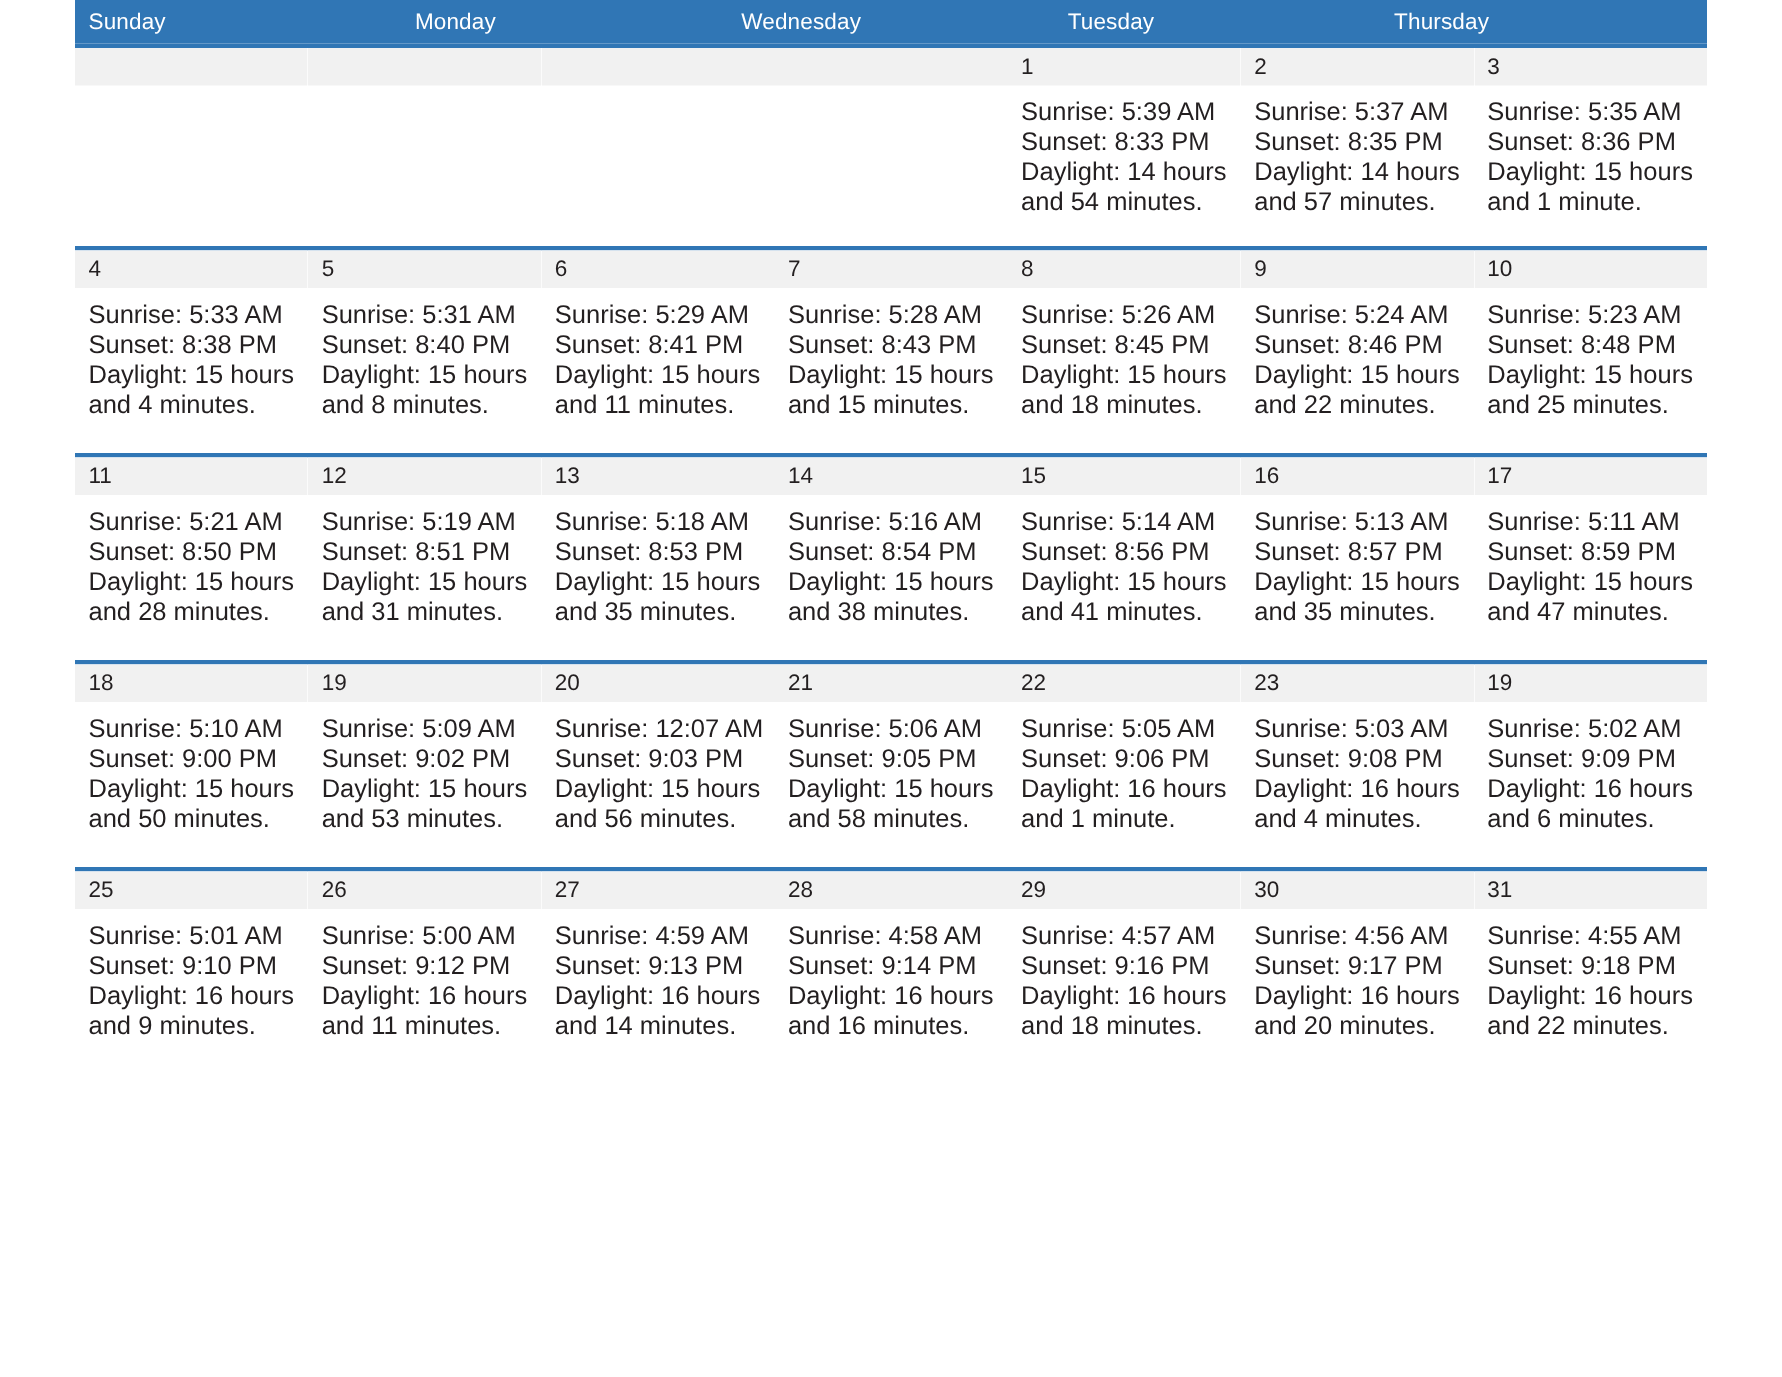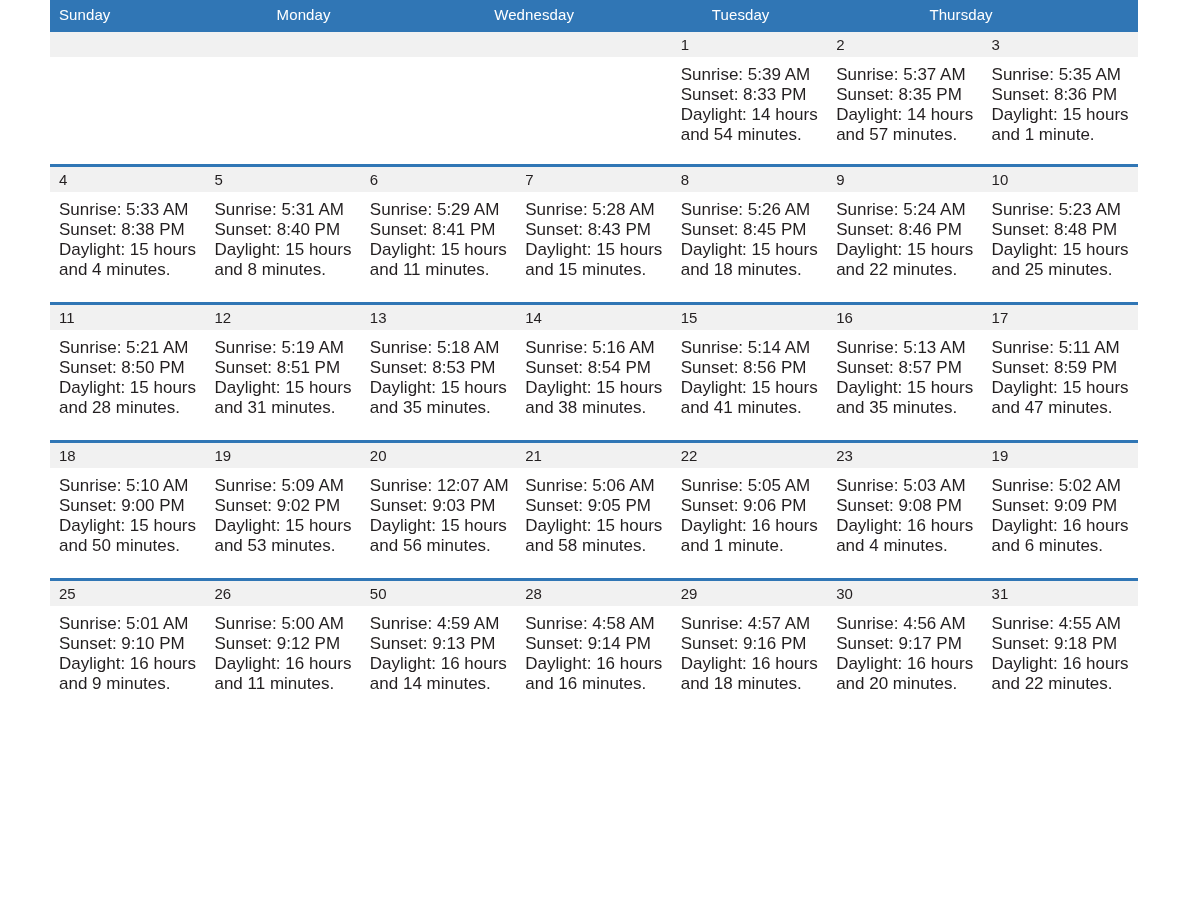--- a/index.html
+++ b/index.html
@@ -384,21 +384,21 @@
           <div class="cell">
             <div class="daynum-band">26</div>
             <div class="cell-body">
               <div>Sunrise: 5:00 AM</div>
               <div>Sunset: 9:12 PM</div>
               <div>Daylight: 16 hours</div>
               <div>and 11 minutes.</div>
             </div>
           </div>
           <div class="cell">
-            <div class="daynum-band">50</div>
+            <div class="daynum-band">27</div>
             <div class="cell-body">
               <div>Sunrise: 4:59 AM</div>
               <div>Sunset: 9:13 PM</div>
               <div>Daylight: 16 hours</div>
               <div>and 14 minutes.</div>
             </div>
           </div>
           <div class="cell">
             <div class="daynum-band">28</div>
             <div class="cell-body">

